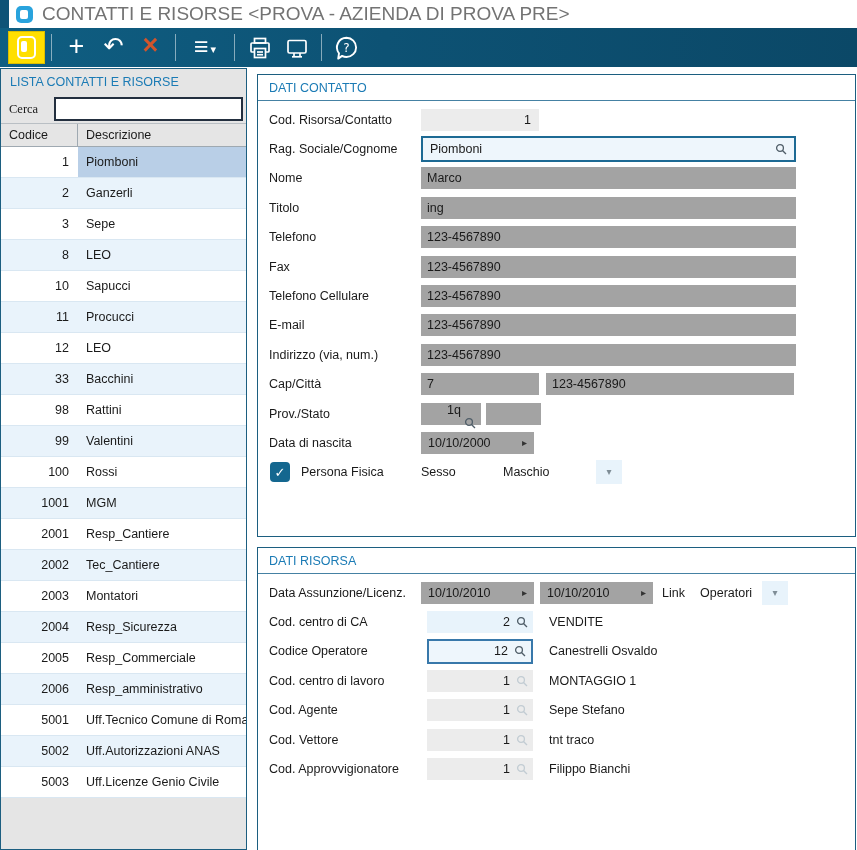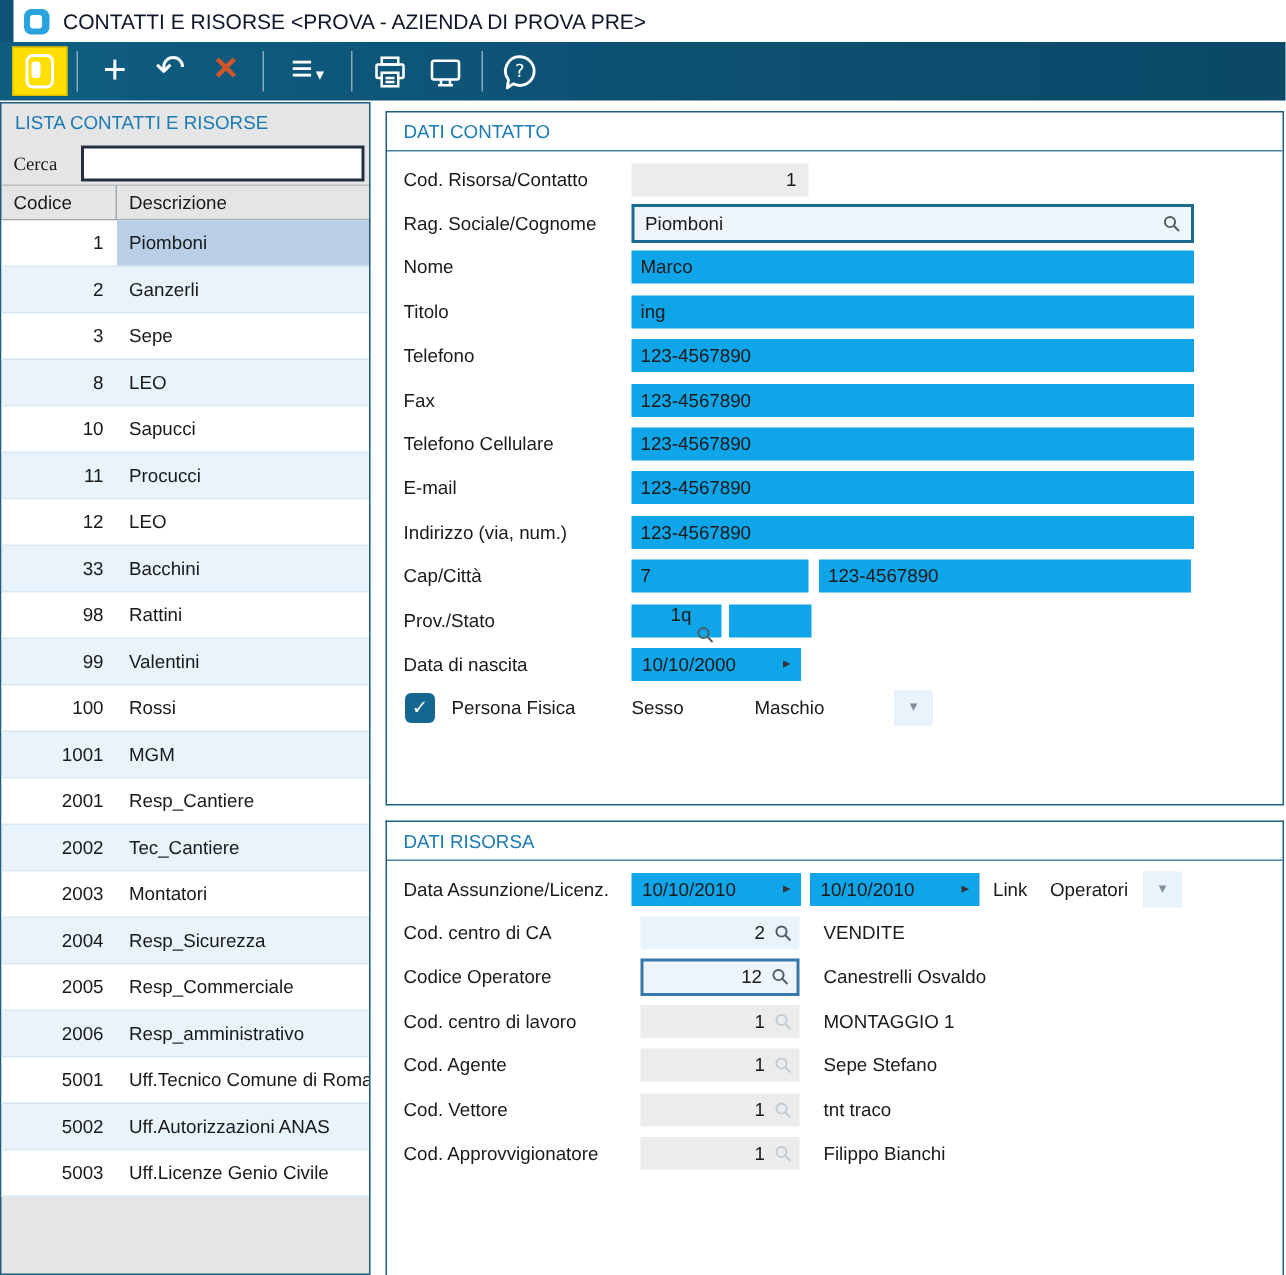--- a/index.html
+++ b/index.html
@@ -6,21 +6,21 @@
   body {
     width:857px; height:850px; position:relative; overflow:hidden;
     background:#ffffff; font-family:"Liberation Sans","DejaVu Sans",sans-serif;
     color:#1a1a1a; -webkit-font-smoothing:antialiased;
   }
   
   .titlebar { position:absolute; top:0; left:0; right:0; height:28px; background:#fff; display:flex; align-items:center; }
   .titlebar-edge { width:9px; height:28px; background:#0e5377; }
   .app-icon { width:17px; height:17px; margin-left:7px; background:#29a3dd; border-radius:5px; position:relative; }
   .app-icon-inner { position:absolute; left:4px; top:4px; width:8px; height:9px; background:#fff; border-radius:2px; }
-  .win-title { margin-left:9px; font-size:14px; color:#0f172a; white-space:nowrap; }
+  .win-title { margin-left:9px; font-size:19px; color:#737373; white-space:nowrap; }
 
   
   .toolbar { position:absolute; top:28px; left:0; right:0; height:39px;
     background:linear-gradient(90deg,#0f5e82 0%,#0d5274 45%,#0b4867 100%);
     display:flex; align-items:center; padding-left:8px; box-sizing:border-box; }
   .tbtn { width:37px; height:33px; background:transparent; border:none; padding:0;
     display:flex; align-items:center; justify-content:center; color:#fff; cursor:pointer; }
   .tbtn.active { background:#ffdf00; border:1px solid #ddbe00; box-sizing:border-box; }
   .tsep { width:1px; height:27px; background:rgba(255,255,255,.5); margin:0 6px; }
   .glyph-add { font-size:27px; font-weight:400; line-height:1; margin-top:-3px; }
@@ -51,21 +51,21 @@
   
   .panel { position:absolute; left:257px; width:599px; border:1px solid #1c5e80; box-sizing:border-box; background:#fff; }
   .panel.contatto { top:74px; height:463px; }
   .panel.risorsa { top:547px; height:303px; border-bottom:none; }
   .p-header { height:25px; line-height:26px; padding-left:11px; color:#1b7bb5; font-size:12.5px; border-bottom:1px solid #4581a3; }
   .form { padding:4px 0 0 11px; }
   .frow { height:29.4px; display:flex; align-items:center; font-size:12.5px; }
   .flabel { width:152px; flex:0 0 152px; white-space:nowrap; }
 
   .fld { height:22px; box-sizing:border-box; display:flex; align-items:center; font-size:12.5px; }
-  .f-blue { background:#0ea5e9; }
+  .f-blue { background:#a3a3a3; }
   .f-gray { background:#ececec; }
   .w-sm   { width:118px; }
   .w-full { width:375px; }
   .pad-l { padding-left:6px; }
   .val-right { justify-content:flex-end; padding-right:8px; }
   .f-search-full { width:375px; height:26px; border:2px solid #1d6a94; background:#eef6fc; box-sizing:border-box; display:flex; align-items:center; padding:0 7px; }
   .f-search-full .fval { flex:1; }
   .mag { display:inline-flex; color:#4f5d68; }
   .citta-field { width:248px; margin-left:7px; }
   .prov-field { width:60px; padding-left:6px;flex-direction:column; }

